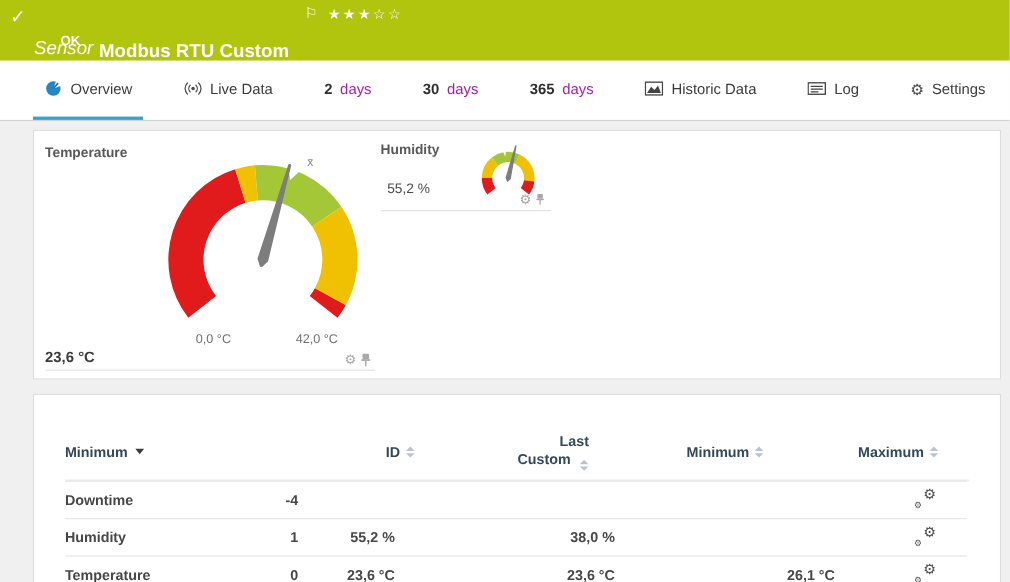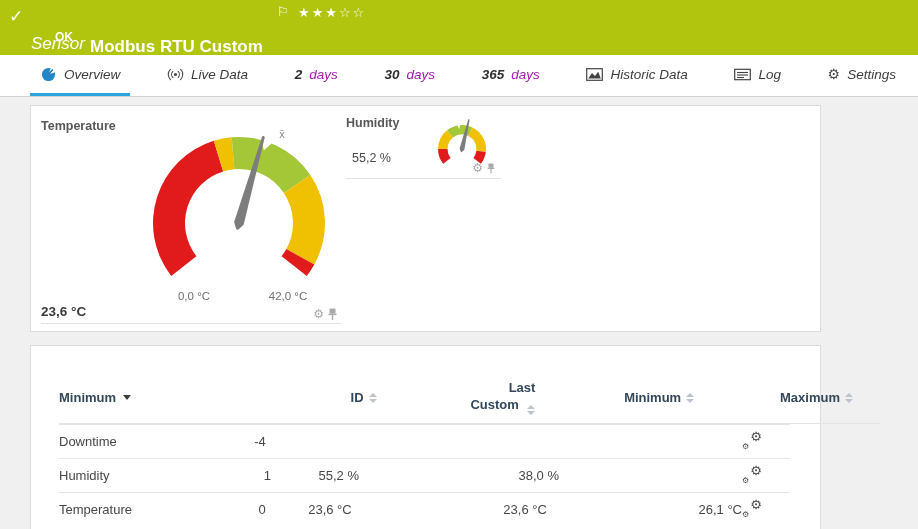--- a/index.html
+++ b/index.html
@@ -9,31 +9,31 @@
   
   .hdr { position:relative; height:55px; background:#b1c40e; color:#fff; }
   .hdr .check { position:absolute; left:9px; top:6px; font-size:17px; font-weight:bold; }
   .hdr .kind  { position:absolute; left:31px; top:6px; font-size:17px; font-style:italic;margin-top:28px; }
   .hdr .title { position:absolute; left:90px; top:5px; font-size:17px; font-weight:bold;margin-top:32px; }
   .hdr .flag  { position:absolute; left:277px; top:4px; font-size:13px; }
   .hdr .stars { position:absolute; left:298px; top:5px; font-size:13px; letter-spacing:2px; cursor:pointer; }
   .hdr .status{ position:absolute; left:55px; top:30px; font-size:12px; font-weight:bold; }
 
   
-  .tabs { height:42px; background:#fff; border-bottom:1px solid #d2d2d2;
-    display:flex; align-items:stretch; padding:0 12px 0 30px; justify-content:space-between;font-style:italic; }
+  .tabs { height:55px; background:#fff; border-bottom:1px solid #d2d2d2;
+    display:flex; align-items:stretch; padding:0 12px 0 30px; justify-content:space-between; }
   .tab { display:flex; align-items:center; gap:7px; padding:0 10px; font-size:13.5px;
     color:#3c3c3c; border-bottom:3px solid transparent; cursor:pointer; white-space:nowrap; }
   .tab.active { border-bottom-color:#2aa6df; }
   .tab b { font-weight:bold; color:#2f2f2f; }
   .tab .unit { color:#a21caf; }
   .tab .g { font-size:14px; color:#4b4b4b; line-height:1; }
 
   
-  .panel { position:relative; margin-left:30px; width:791px; background:#fff; border:1px solid #dcdcdc; }
+  .panel { position:relative; margin-left:30px; width:880px; background:#fff; border:1px solid #dcdcdc; }
   .panel.gauges { margin-top:8px; height:227px; }
   .panel.table  { margin-top:13px; height:200px; }
 
   .card { position:absolute; }
   .card-temp { left:10px; top:8px; width:300px; height:210px; border-bottom:1px solid #e2e2e2; }
   .card-hum  { left:315px; top:5px; width:155px; height:68px;  border-bottom:1px solid #e2e2e2; }
   .card-title { position:absolute; left:0; top:5px; font-size:12.5px; font-weight:bold; color:#585858; }
   .gaugebox { position:absolute; }
   .gb-temp { left:98px; top:12px; width:200px; height:185px; }
   .gb-hum  { left:85px; top:3px;  width:64px;  height:52px; }
@@ -44,21 +44,21 @@
   .gval-hum  { left:6px; top:40px; font-weight:normal; font-size:12.5px; color:#4a4a4a; }
   .cardicons { position:absolute; display:flex; gap:4px; align-items:center; color:#a9a9a9; }
   .ci-temp { right:4px; top:193px; } .ci-hum { right:6px; top:50px; }
   .cardicons .gear { font-size:12px; cursor:pointer; }
   .cardicons svg { cursor:pointer; }
 
   
   .thead { display:flex; align-items:center; height:78px; padding:26px 30px 0 28px;
     color:#33475b; font-size:13px; font-weight:bold; }
   .trow  { display:flex; align-items:center; height:34px; margin:0 30px 0 28px;
-    border-top:1px solid #e5e5e5; font-size:13px; color:#474747; }
+    border-top:1px solid #e5e5e5; font-size:13px; color:#474747;font-weight:bold; }
   .thead { border-bottom:1px solid #e5e5e5; margin:0 30px 0 28px; padding-left:0; padding-right:0; width:822px; }
   .c-chan { width:185px; text-align:left; display:flex; align-items:center; }
   .c-id   { width:27px;  text-align:right; justify-content:flex-end; }
   .c-last { width:88px;  text-align:right; }
   .c-min  { width:200px; text-align:right; }
   .c-max  { width:200px; text-align:right; }
   .c-set  { flex:1; text-align:right; padding-right:28px; }
   .hcell { display:inline-flex; align-items:center; justify-content:flex-end; width:100%; cursor:pointer; }
   .c-chan.hcell { justify-content:flex-start; }
   .caret { width:0; height:0; border-left:4px solid transparent; border-right:4px solid transparent;

